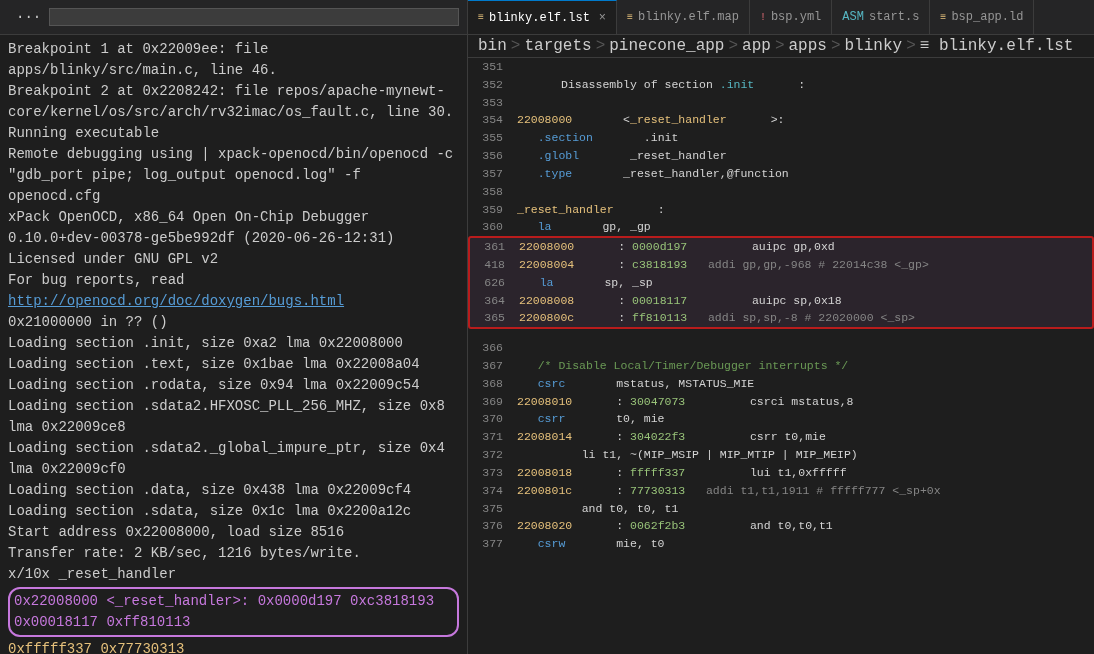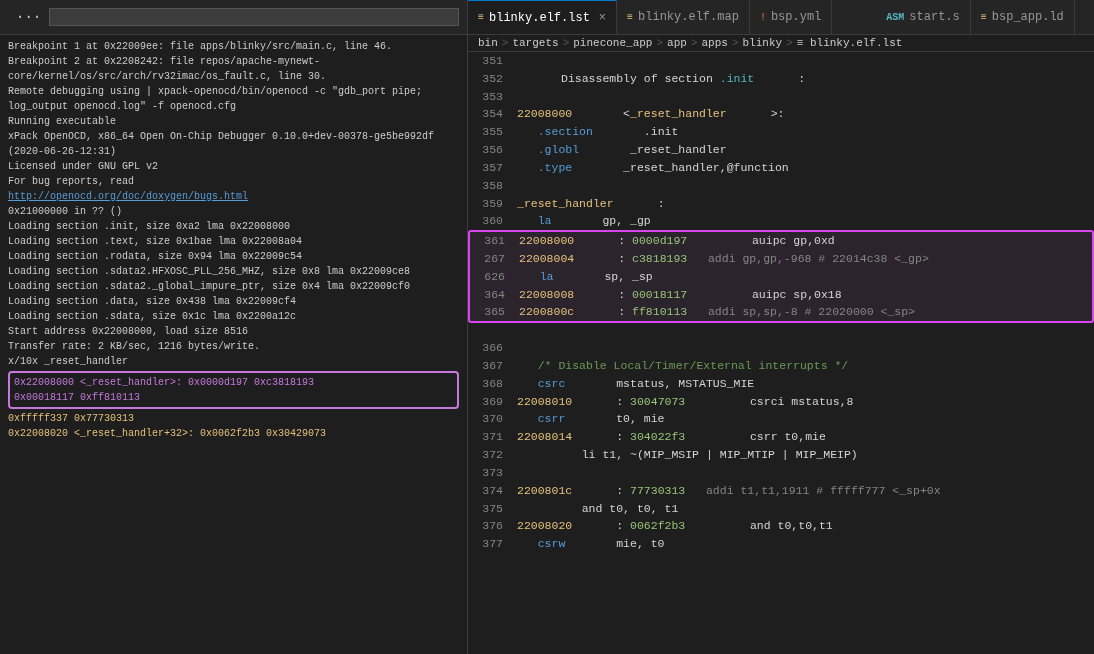--- a/index.html
+++ b/index.html
@@ -55,29 +55,29 @@
       font-family: inherit;
       font-size: 11px;
       outline: none;
     }
 
     .debug-output {
       flex: 1;
       overflow-y: auto;
       padding: 4px 8px;
       line-height: 1.5;
-      font-size: 10px;
+      font-size: 14px;
     }
 
     .line-normal { color: #cccccc; }
     .line-yellow { color: #e5c07b; }
     .line-link { color: #569cd6; text-decoration: underline; cursor: pointer; }
     .line-highlight-box {
       border: 2px solid #c678dd;
-      border-radius: 4px;
+      border-radius: 12px;
       padding: 2px 4px;
       margin: 2px 0;
     }
     .line-magenta { color: #c678dd; }
 
     
     .right-panel {
       flex: 1;
       display: flex;
       flex-direction: column;
@@ -123,21 +123,21 @@
     .tab-close {
       font-size: 12px;
       color: #969696;
       margin-left: 4px;
     }
 
     .breadcrumb-bar {
       display: flex;
       align-items: center;
       padding: 2px 10px;
-      font-size: 11px;
+      font-size: 16px;
       color: #969696;
       border-bottom: 1px solid #3c3c3c;
       background: #1e1e1e;
       gap: 4px;
     }
 
     .breadcrumb-sep { color: #555; }
     .breadcrumb-item { color: #cccccc; }
 
     .code-container {
@@ -173,43 +173,43 @@
     .kw-yellow { color: #e5c07b; }
     .kw-green { color: #98c379; }
     .kw-cyan { color: #56b6c2; }
     .kw-white { color: #d4d4d4; padding-left: 44px; }
     .kw-gray { color: #858585; }
     .kw-comment { color: #6a9955; }
     .addr { color: #e5c07b; }
 
     
     .highlight-region {
-      border: 2px solid #d946ef;
+      border: 2px solid #b91c1c;
       border-radius: 3px;
-      margin: 0 0 16px 0;
+      margin: 0 0 10px 0;
     }
 
     .hl-row {
       background: rgba(198, 120, 221, 0.08);
     }
   </style>
 </head>
 <body>
 
 <div class="left-panel">
   <div class="debug-header">
     <span class="debug-title"></span>
     <span class="debug-dots">···</span>
     <input class="filter-input" style="">
   </div>
   <div class="debug-output" id="debug-output-container">
   <div class="line-normal">Breakpoint 1 at 0x22009ee: file apps/blinky/src/main.c, line 46.</div>
       <div class="line-normal">Breakpoint 2 at 0x2208242: file repos/apache-mynewt-core/kernel/os/src/arch/rv32imac/os_fault.c, line 30.</div>
+      <div class="line-normal">Running executable</div>
       <div class="line-normal">Remote debugging using | xpack-openocd/bin/openocd -c "gdb_port pipe; log_output openocd.log" -f openocd.cfg</div>
-      <div class="line-normal">Running executable</div>
       <div class="line-normal">xPack OpenOCD, x86_64 Open On-Chip Debugger 0.10.0+dev-00378-ge5be992df (2020-06-26-12:31)</div>
       <div class="line-normal">Licensed under GNU GPL v2</div>
       <div class="line-normal">For bug reports, read</div>
       <div class="line-link">   http://openocd.org/doc/doxygen/bugs.html</div>
       <div class="line-normal">0x21000000 in ?? ()</div>
       <div class="line-normal">Loading section .init, size 0xa2 lma 0x22008000</div>
       <div class="line-normal">Loading section .text, size 0x1bae lma 0x22008a04</div>
       <div class="line-normal">Loading section .rodata, size 0x94 lma 0x22009c54</div>
       <div class="line-normal">Loading section .sdata2.HFXOSC_PLL_256_MHZ, size 0x8 lma 0x22009ce8</div>
       <div class="line-normal">Loading section .sdata2._global_impure_ptr, size 0x4 lma 0x22009cf0</div>
@@ -236,21 +236,21 @@
       </div>
       <div class="tab">
         <span class="tab-icon">≡</span>
         <span>blinky.elf.map</span>
       </div>
       <div class="tab">
         <span class="tab-icon tab-icon-red">!</span>
         <span>bsp.yml</span>
       </div>
       <div class="tab">
-        <span class="tab-icon tab-icon-asm" style="color: rgb(86, 182, 194); font-size: 10px; font-weight: bold; margin-left: 44px;">ASM</span>
+        <span class="tab-icon tab-icon-asm" style="color: rgb(86, 182, 194); font-size: 12px; font-weight: normal;">ASM</span>
         <span>start.s</span>
       </div>
       <div class="tab">
         <span class="tab-icon">≡</span>
         <span>bsp_app.ld</span>
       </div>
     </div>
   <div class="breadcrumb-bar" id="breadcrumb-container">
   <span class="breadcrumb-item">bin</span>
       <span class="breadcrumb-sep"> &gt; </span>
@@ -307,21 +307,21 @@
         <div class="code-row">
           <span class="line-num">360</span>
           <span class="code-content"><span class="kw-blue">   la</span><span class="kw-white"> gp, _gp</span></span>
         </div>
         <div class="highlight-region">
           <div class="code-row hl-row">
             <span class="line-num">361</span>
             <span class="code-content"><span class="addr">22008000</span><span class="kw-white">: </span><span class="kw-green">0000d197</span><span class="kw-white">   auipc gp,0xd</span></span>
           </div>
           <div class="code-row hl-row">
-            <span class="line-num">267</span>
+            <span class="line-num">418</span>
             <span class="code-content"><span class="addr">22008004</span><span class="kw-white">: </span><span class="kw-green">c3818193</span><span class="kw-gray">   addi gp,gp,-968 # 22014c38 &lt;_gp&gt;</span></span>
           </div>
           <div class="code-row hl-row">
             <span class="line-num">626</span>
             <span class="code-content"><span class="kw-blue">   la</span><span class="kw-white"> sp, _sp</span></span>
           </div>
           <div class="code-row hl-row">
             <span class="line-num">364</span>
             <span class="code-content"><span class="addr">22008008</span><span class="kw-white">: </span><span class="kw-green">00018117</span><span class="kw-white">   auipc sp,0x18</span></span>
           </div>
@@ -329,21 +329,21 @@
             <span class="line-num">365</span>
             <span class="code-content"><span class="addr">2200800c</span><span class="kw-white">: </span><span class="kw-green">ff810113</span><span class="kw-gray">   addi sp,sp,-8 # 22020000 &lt;_sp&gt;</span></span>
           </div>
         </div>
         <div class="code-row">
           <span class="line-num">366</span>
           <span class="code-content"></span>
         </div>
         <div class="code-row">
           <span class="line-num">367</span>
-          <span class="code-content"><span class="kw-comment">   /* Disable Local/Timer/External interrupts */</span></span>
+          <span class="code-content"><span class="kw-comment">   /* Disable Local/Timer/Debugger interrupts */</span></span>
         </div>
         <div class="code-row">
           <span class="line-num">368</span>
           <span class="code-content"><span class="kw-blue">   csrc</span><span class="kw-white"> mstatus, MSTATUS_MIE</span></span>
         </div>
         <div class="code-row">
           <span class="line-num">369</span>
           <span class="code-content"><span class="addr">22008010</span><span class="kw-white">: </span><span class="kw-green">30047073</span><span class="kw-white">   csrci mstatus,8</span></span>
         </div>
         <div class="code-row">
@@ -353,20 +353,21 @@
         <div class="code-row">
           <span class="line-num">371</span>
           <span class="code-content"><span class="addr">22008014</span><span class="kw-white">: </span><span class="kw-green">304022f3</span><span class="kw-white">   csrr t0,mie</span></span>
         </div>
         <div class="code-row">
           <span class="line-num">372</span>
           <span class="code-content"><span class="kw-white">   li t1, ~(MIP_MSIP | MIP_MTIP | MIP_MEIP)</span></span>
         </div>
         <div class="code-row">
           <span class="line-num">373</span>
+          <span class="code-content"><span class="addr">22008018</span><span class="kw-white">: </span><span class="kw-green">fffff337</span><span class="kw-white">   lui t1,0xfffff</span></span>
         </div>
         <div class="code-row">
           <span class="line-num">374</span>
           <span class="code-content"><span class="addr">2200801c</span><span class="kw-white">: </span><span class="kw-green">77730313</span><span class="kw-gray">   addi t1,t1,1911 # fffff777 &lt;_sp+0x</span></span>
         </div>
         <div class="code-row">
           <span class="line-num">375</span>
           <span class="code-content"><span class="kw-white">   and t0, t0, t1</span></span>
         </div>
         <div class="code-row">

